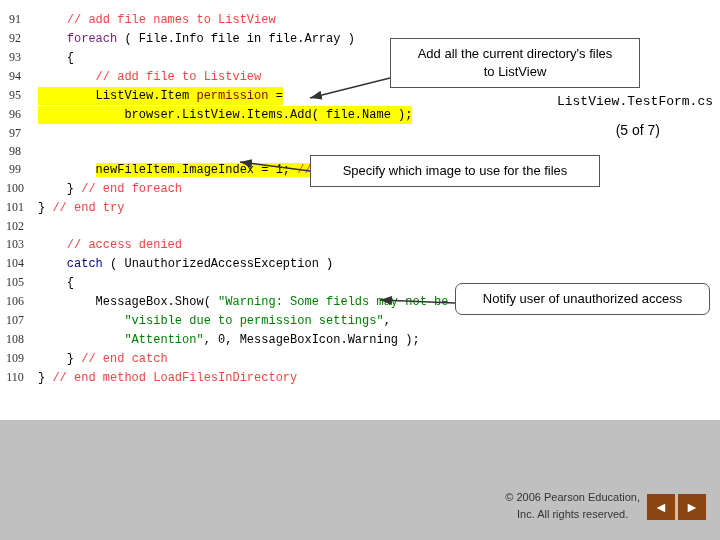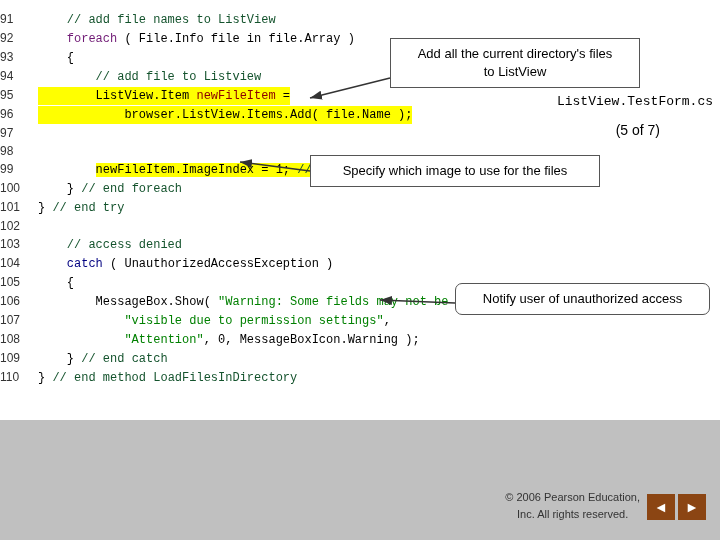--- a/index.html
+++ b/index.html
@@ -28,39 +28,39 @@
       align-items: baseline;
       font-family: 'Courier New', monospace;
       font-size: 12px;
       line-height: 18px;
       white-space: pre;
     }
 
     .line-num {
       display: inline-block;
       width: 38px;
-      text-align: left;
+      text-align: center;
       padding-right: 8px;
       color: #333;
       font-size: 12px;
-      font-family: Liberation Sans, sans-serif;
+      font-family: Liberation Serif, serif;
       flex-shrink: 0;
     }
 
     .code-text {
       color: #000;
       font-family: 'Courier New', monospace;
       font-size: 12px;
     }
 
     .highlight-yellow {
       background: #ffff00;
     }
     .str { color: #008000; }
-    .comment { color: #14532d; text-align: center; }
+    .comment { color: #ef4444; text-align: center; }
 
     
     .page-num {
       position: absolute;
       top: 8px;
       right: 12px;
       font-size: 18px;
       font-family: Arial, sans-serif;
       color: #333;
     }
@@ -190,21 +190,21 @@
     <span class="code-text">    {</span>
   </div>
 
   <div class="code-line">
     <span class="line-num">94</span>
     <span class="code-text comment">        // add file to Listview</span>
   </div>
 
   <div class="code-line">
     <span class="line-num">95</span>
-    <span class="code-text highlight-yellow">        ListView.Item <span style="color:#8b0000">newFileItem</span> =</span>
+    <span class="code-text highlight-yellow">        ListView.Item <span style="color:#8b0000">permission</span> =</span>
   </div>
 
   <div class="code-line">
     <span class="line-num">96</span>
     <span class="code-text highlight-yellow">            browser.ListView.Items.Add( file.Name );</span>
   </div>
 
   <div class="code-line">
     <span class="line-num">97</span>
     <span class="code-text"></span>

